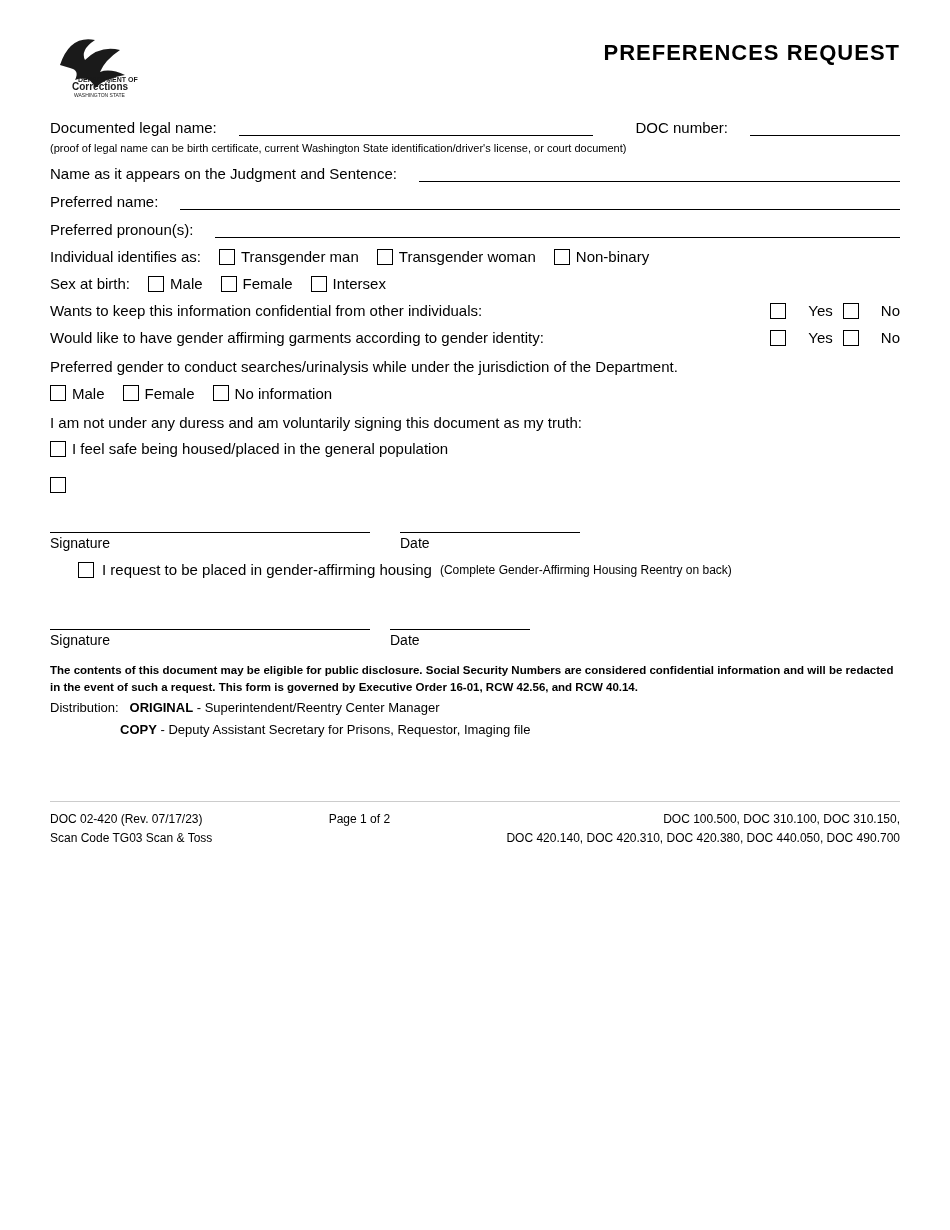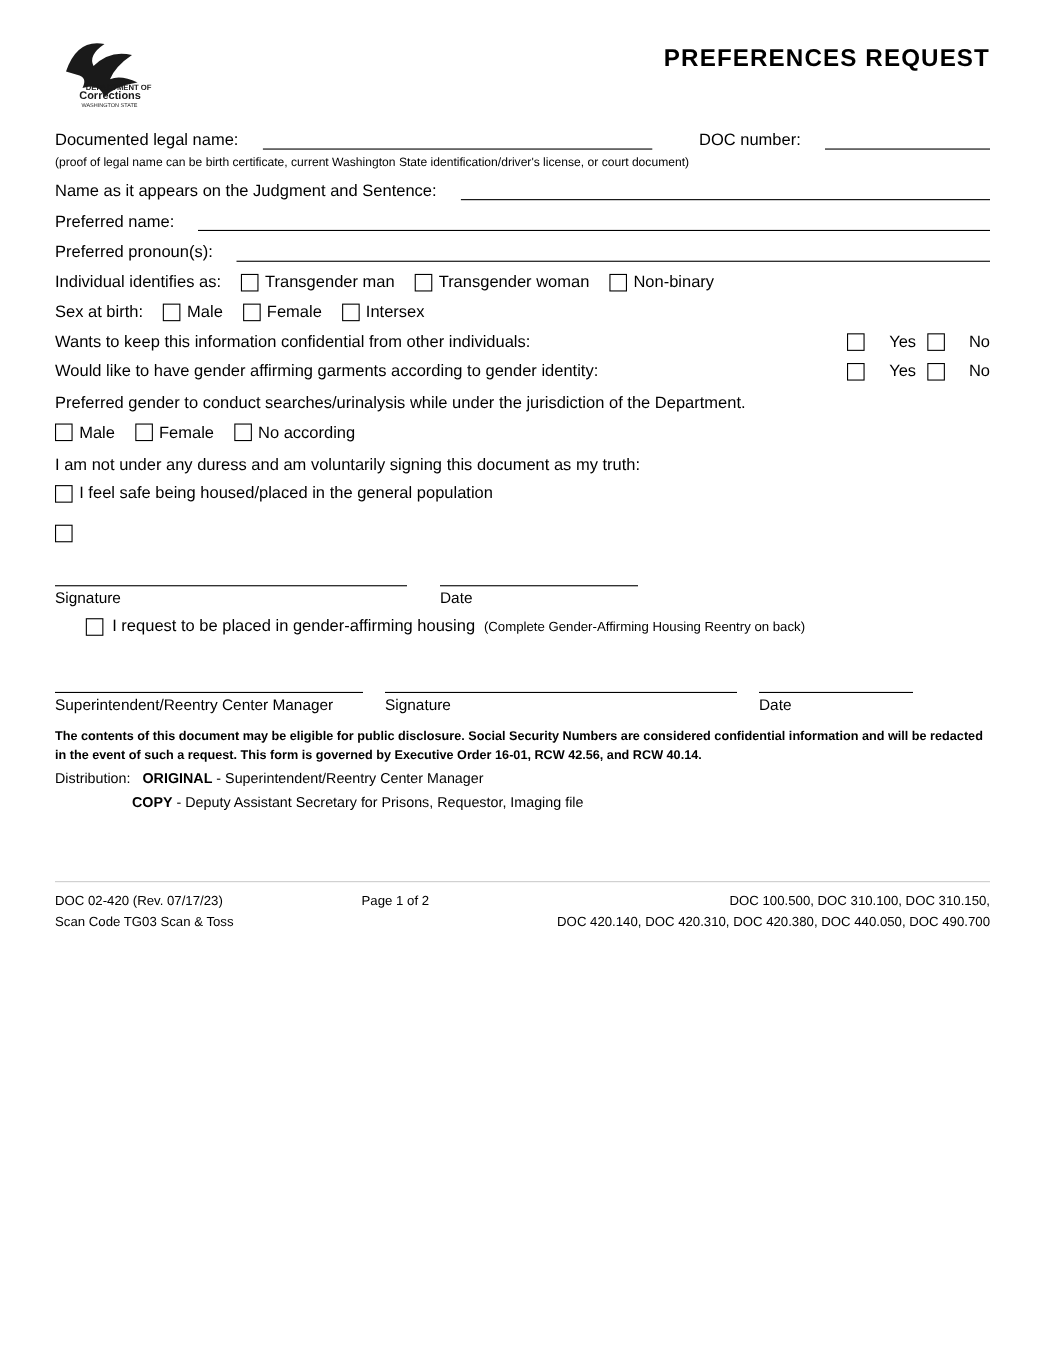--- a/index.html
+++ b/index.html
@@ -317,21 +317,21 @@
   <div class="checkbox-item">
     <div class="checkbox-box"></div>
     <span>Male</span>
   </div>
   <div class="checkbox-item">
     <div class="checkbox-box"></div>
     <span>Female</span>
   </div>
   <div class="checkbox-item">
     <div class="checkbox-box"></div>
-    <span>No according</span>
+    <span>No information</span>
   </div>
 </div>
 
 <div class="section-text" style="margin-top:8px;">I am not under any duress and am voluntarily signing this document as my truth:</div>
 
 <div class="checkbox-item" style="margin-bottom:20px;">
   <div class="checkbox-box"></div>
   <span>I feel safe being housed/placed in the general population</span>
 </div>
 <div class="checkbox-item" style="margin-bottom:14px;">
@@ -352,24 +352,20 @@
 </div>
 
 <div class="housing-row" style="margin-top:4px;margin-left:28px;">
   <div class="checkbox-box"></div>
   <span>I request to be placed in gender-affirming housing</span>
   <span class="housing-note">(Complete Gender-Affirming Housing Reentry on back)</span>
 </div>
 
 <div class="bottom-section">
   <div class="admin-sig-row" style="margin-top:30px;">
-    <div class="admin-block">
-      <div class="admin-line"></div>
-      <span class="sig-label">Superintendent/Reentry Center Manager</span>
-    </div>
     <div class="admin-block">
       <div class="admin-line-sig"></div>
       <span class="sig-label">Signature</span>
     </div>
     <div class="admin-block">
       <div class="admin-line-date"></div>
       <span class="sig-label">Date</span>
     </div>
   </div>
 </div>

